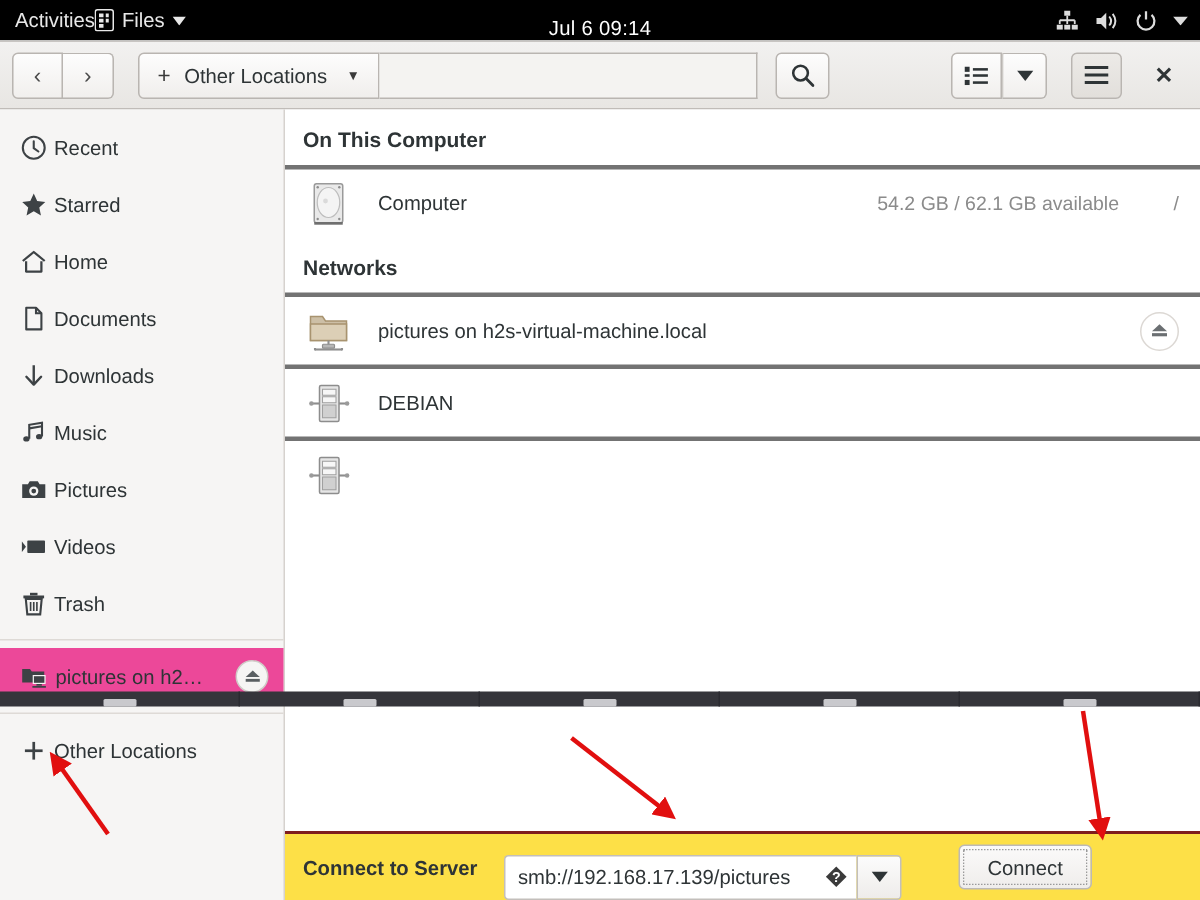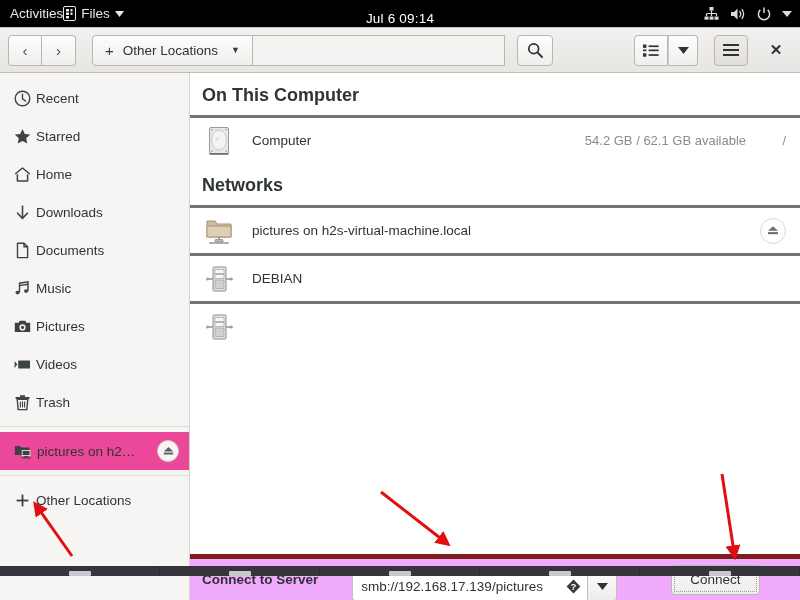--- a/index.html
+++ b/index.html
@@ -2,21 +2,21 @@
 <html><head>
 <meta charset="utf-8">
 <style>
   * { box-sizing: border-box; margin: 0; padding: 0; }
   html, body {
     width: 800px; height: 600px;
     font-family: "Liberation Sans", sans-serif;
     overflow: hidden;
     background: #ffffff;
   }
-  .screen { position: relative; width: 800px; height: 576px; }
+  .screen { position: relative; width: 800px; height: 471px; }
 
   
   .topbar {
     height: 27px; background: #000000; color: #ffffff;
     display: flex; align-items: center; position: relative;
     font-size: 13.5px;
   }
   .topbar .activities { margin-left: 10px; font-weight: 400; color: #e8e8e8; }
   .topbar .appmenu {
     display: flex; align-items: center; gap: 5px;
@@ -120,43 +120,43 @@
     display: flex; align-items: center; justify-content: center;
   }
 
   
   .main {
     flex: 1; background: #ffffff; display: flex; flex-direction: column;
     min-width: 0; position: relative;
   }
   .scrollarea { flex: 1; overflow: hidden; }
   .grouphdr {
-    font-size: 18px; font-weight: bold; color: #2e3436;
+    font-size: 14px; font-weight: bold; color: #2e3436;
     padding: 12px 0 9px 12px;
   }
   .row {
     height: 48px; display: flex; align-items: center;
     padding: 0 14px 0 12px; gap: 16px;
     border-top: 3px solid #737373; font-size: 13.5px; color: #2e3436;
   }
   .row .icon-slot { width: 34px; display: flex; justify-content: center; }
   .row .name { flex: 1; white-space: nowrap; overflow: hidden; }
   .row .meta { color: #8b8b8b; font-size: 13px; }
   .row .mount { color: #8b8b8b; font-size: 13px; width: 24px; text-align: right; }
   .row .eject-big {
     width: 26px; height: 26px; border-radius: 50%;
     border: 1px solid #dcd8d4; background: #fff;
     display: flex; align-items: center; justify-content: center;
   }
 
   
   .connbar {
     height: 46px; min-height: 46px;
-    background: #f0abfc; border-top: 5px solid #7f1d1d;
-    display: flex; align-items: center; padding: 0 14px 0 12px; gap: 26px;
+    background: #fde047; border-top: 2px solid #7f1d1d;
+    display: flex; align-items: center; padding: 0 14px 0 12px; gap: 10px;
   }
   .connbar .lbl { font-size: 13.5px; font-weight: bold; color: #2e3436; }
   .conn-entry-wrap { margin-left: 8px; display: flex; align-items: flex-end; margin-top: 13px; }
   .conn-entry {
     width: 235px; height: 30px; background: #ffffff;
     border: 1px solid #c3bfbb; border-right: none; border-radius: 3px 0 0 3px;
     display: flex; align-items: center; padding: 0 6px 0 8px;
     font-size: 13.5px; color: #2e3436;
   }
   .conn-entry .val { flex: 1; white-space: nowrap; overflow: hidden; }
@@ -343,35 +343,35 @@
               <path d="M1.2 8 L8.5 2 L15.8 8" fill="none" stroke="#3d4245" stroke-width="1.5" stroke-linejoin="round"></path>
               <path d="M3.4 8.2 L3.4 15 L13.6 15 L13.6 8.2" fill="none" stroke="#3d4245" stroke-width="1.5" stroke-linejoin="round"></path>
             </svg>
           </span>
           <span class="lbl">Home</span>
         </div>
 
         <div class="side-item">
           <span class="ic">
             <svg width="17" height="17" viewBox="0 0 17 17">
+              <path d="M3.5 1.2 L10 1.2 L13.6 4.8 L13.6 15.6 L3.5 15.6 Z" fill="none" stroke="#3d4245" stroke-width="1.4" stroke-linejoin="round"></path>
+              <path d="M10 1.2 L10 4.8 L13.6 4.8" fill="none" stroke="#3d4245" stroke-width="1.4"></path>
+            </svg>
+          </span>
+          <span class="lbl">Documents</span>
+        </div>
+
+        <div class="side-item">
+          <span class="ic">
+            <svg width="17" height="17" viewBox="0 0 17 17">
               <line x1="8.5" y1="1.5" x2="8.5" y2="13.5" stroke="#3d4245" stroke-width="1.6"></line>
               <path d="M3.6 9.2 L8.5 14.4 L13.4 9.2" fill="none" stroke="#3d4245" stroke-width="1.6" stroke-linejoin="round" stroke-linecap="round"></path>
             </svg>
           </span>
           <span class="lbl">Downloads</span>
-        </div>
-
-        <div class="side-item">
-          <span class="ic">
-            <svg width="17" height="17" viewBox="0 0 17 17">
-              <path d="M3.5 1.2 L10 1.2 L13.6 4.8 L13.6 15.6 L3.5 15.6 Z" fill="none" stroke="#3d4245" stroke-width="1.4" stroke-linejoin="round"></path>
-              <path d="M10 1.2 L10 4.8 L13.6 4.8" fill="none" stroke="#3d4245" stroke-width="1.4"></path>
-            </svg>
-          </span>
-          <span class="lbl">Documents</span>
         </div>
 
         <div class="side-item">
           <span class="ic">
             <svg width="17" height="17" viewBox="0 0 17 17">
               <path d="M5.5 12.5 L5.5 3.2 L14 1.8 L14 11" fill="none" stroke="#3d4245" stroke-width="1.4"></path>
               <path d="M5.5 5.6 L14 4.2" stroke="#3d4245" stroke-width="1.4"></path>
               <ellipse cx="3.6" cy="12.6" rx="2.1" ry="1.8" fill="#3d4245"></ellipse>
               <ellipse cx="12.1" cy="11.1" rx="2.1" ry="1.8" fill="#3d4245"></ellipse>
             </svg>

